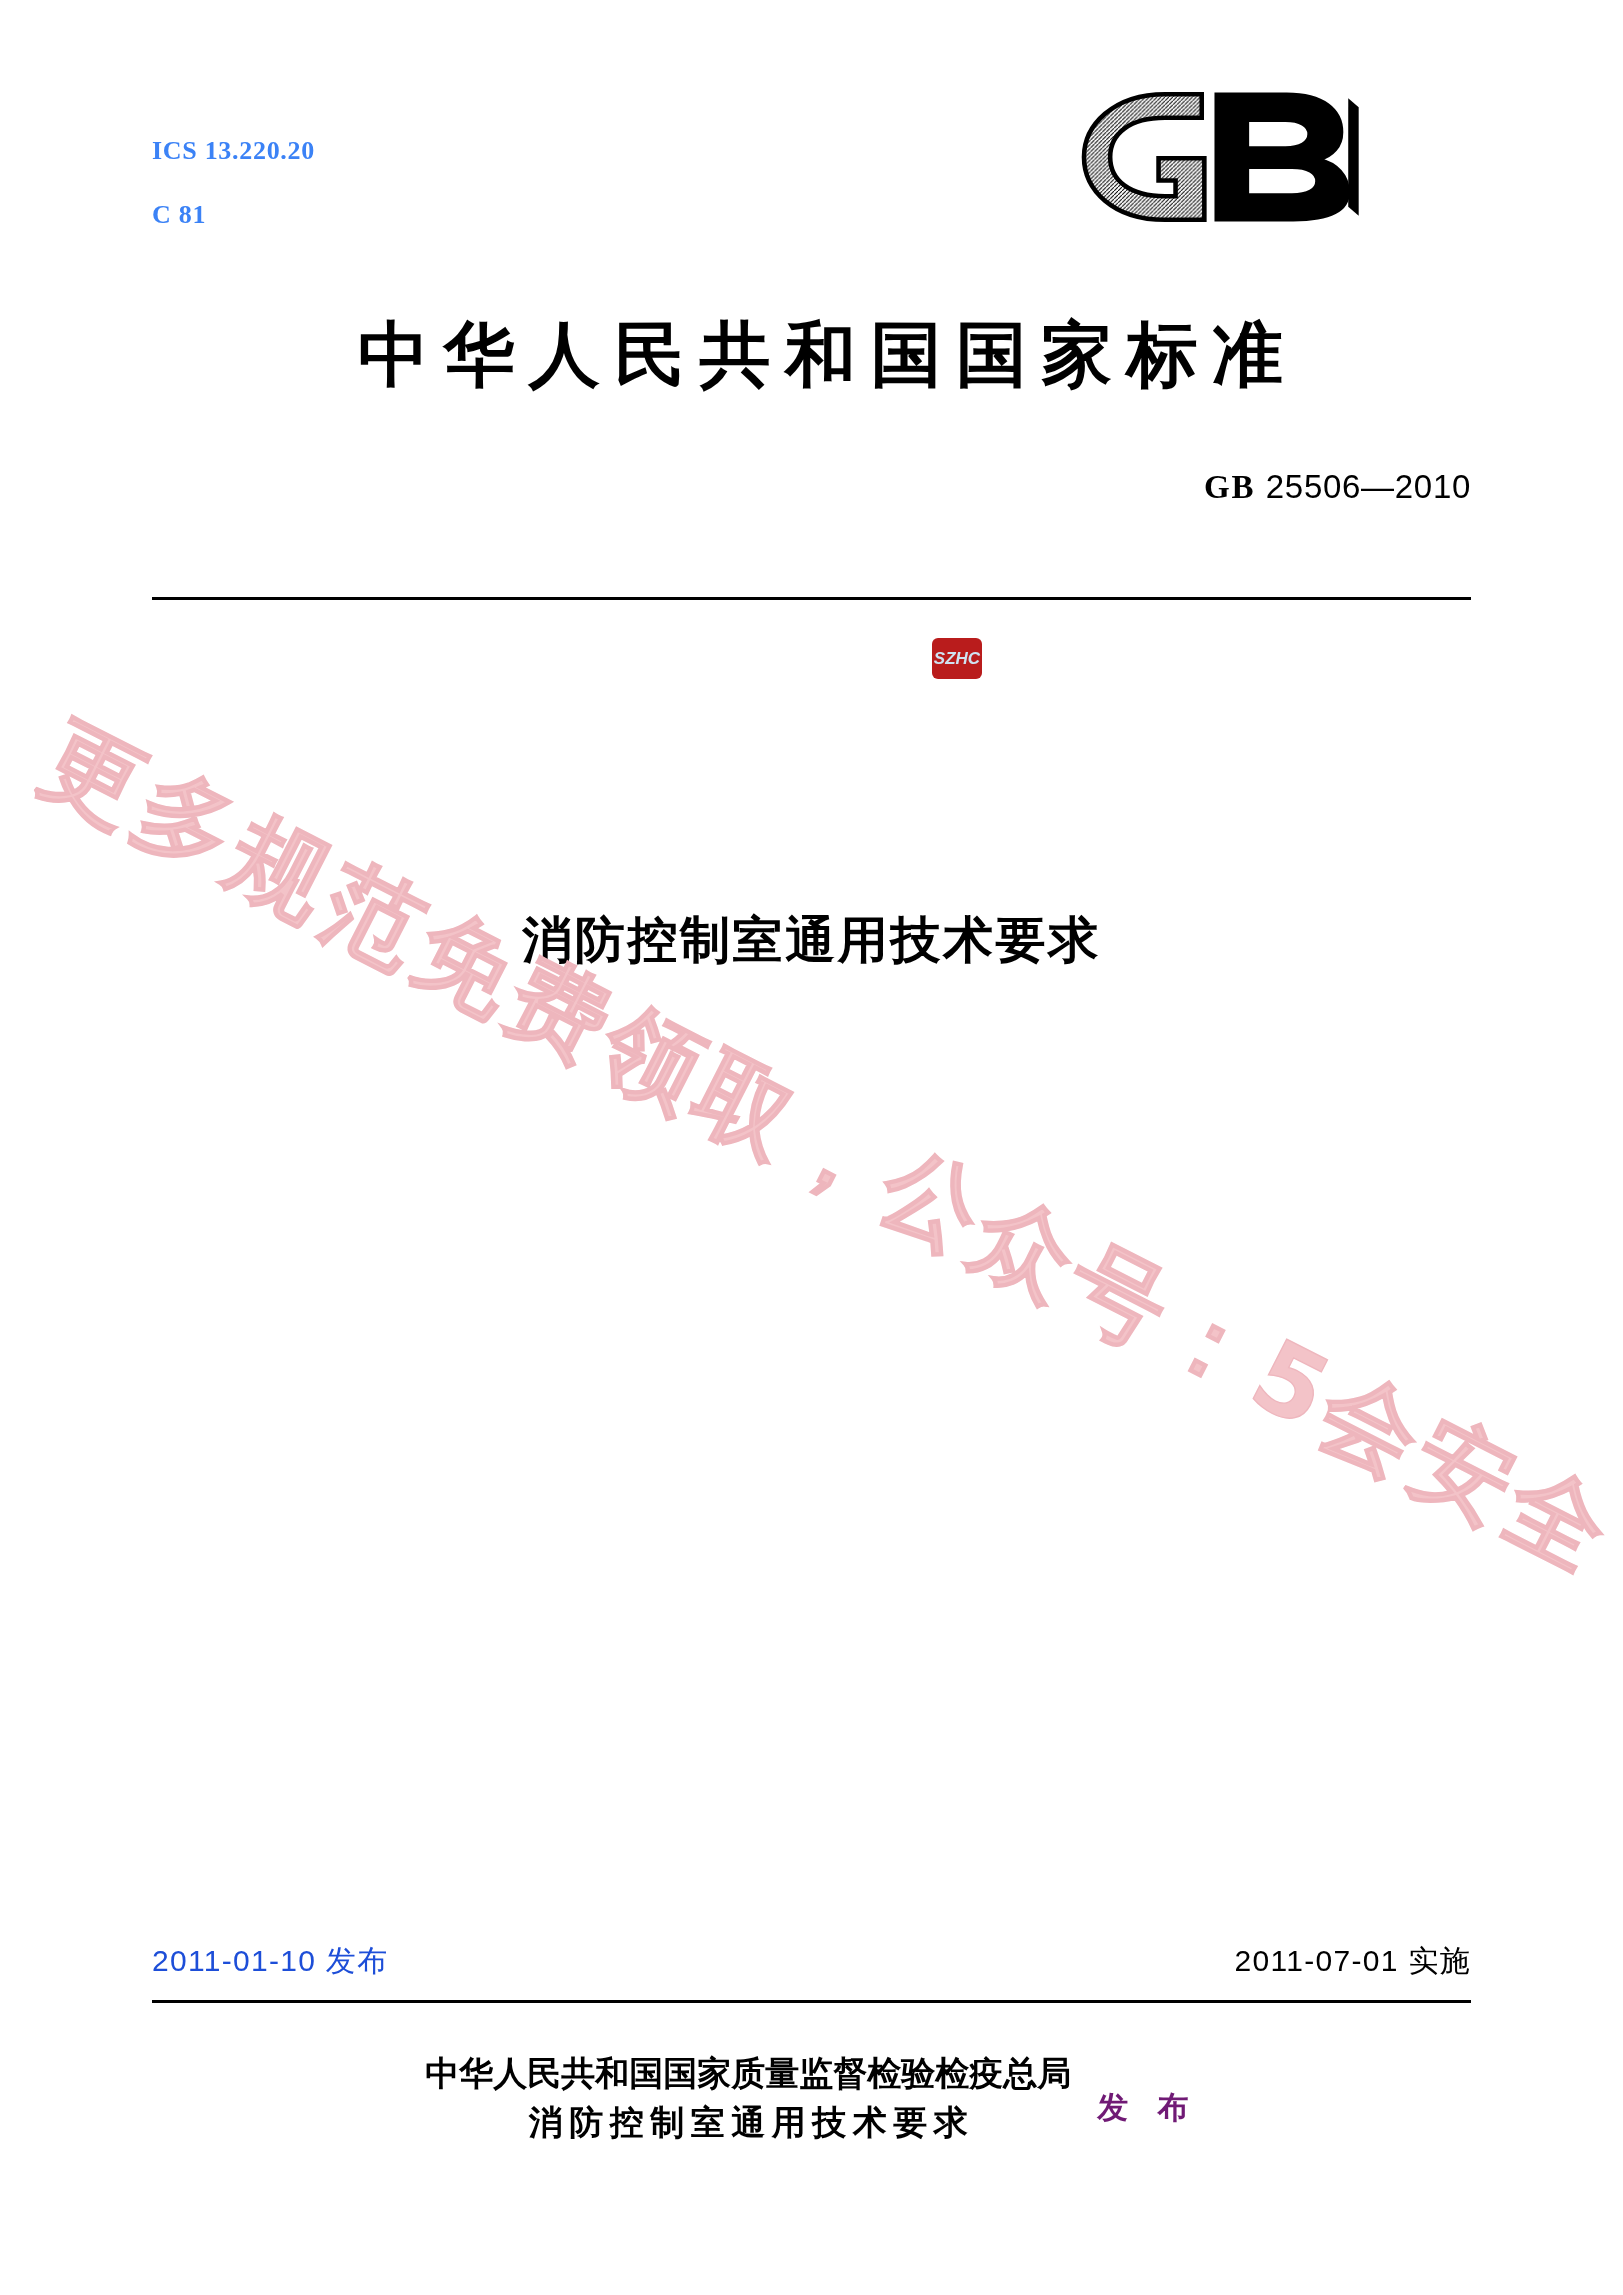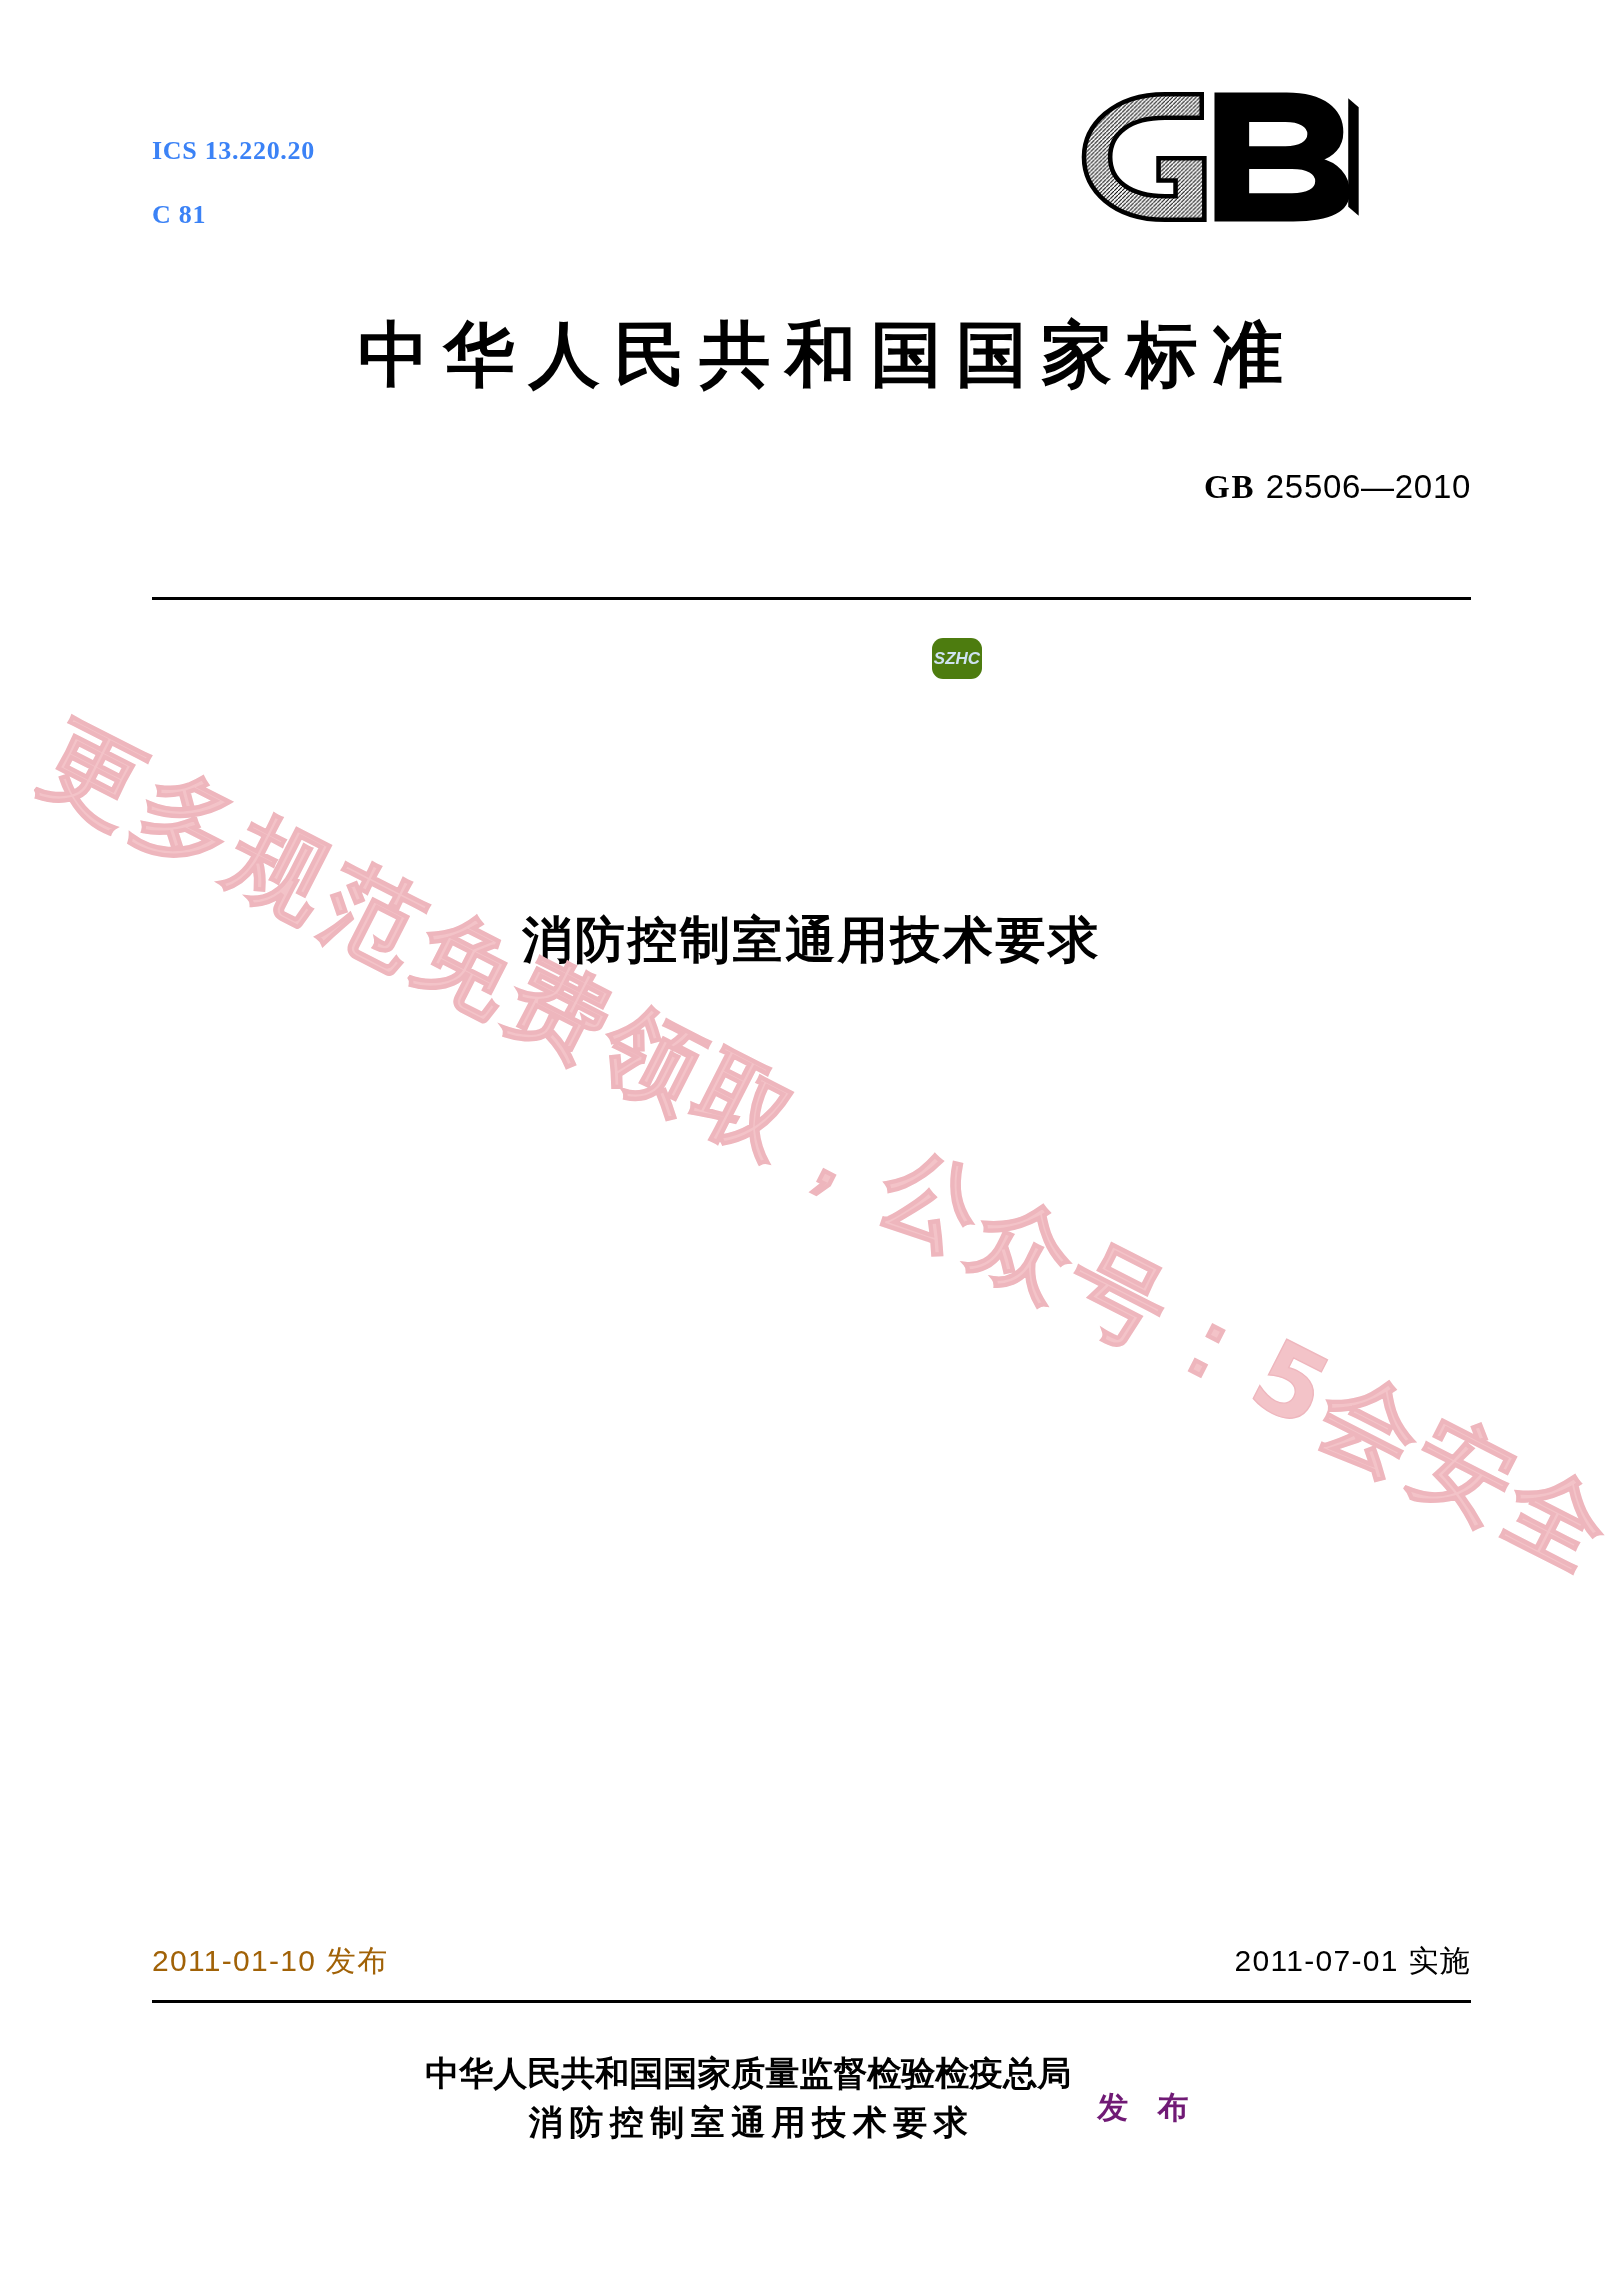--- a/index.html
+++ b/index.html
@@ -103,22 +103,22 @@
     top: 638px;
     width: 50px;
     height: 41px;
     color: #cfe3f2;
     font-size: 17px;
     font-weight: bold;
     font-style: italic;
     display: flex;
     align-items: center;
     justify-content: center;
-    border-radius: 11px;
-    background: #4d7c0f;
+    border-radius: 6px;
+    background: #b91c1c;
     letter-spacing: 0px;
   }
 
   
   .doc-title-cn {
     position: absolute;
     left: 0;
     right: 0;
     top: 907px;
     text-align: center;
@@ -141,21 +141,21 @@
     color: #000;
   }
 
   
   .date-issue {
     position: absolute;
     left: 152px;
     top: 1941px;
     font-size: 30px;
     letter-spacing: 1.3px;
-    color: #a16207;
+    color: #1d4ed8;
   }
   .date-effective {
     position: absolute;
     right: 152px;
     top: 1941px;
     font-size: 30px;
     letter-spacing: 1.3px;
     color: #000;
   }
 

